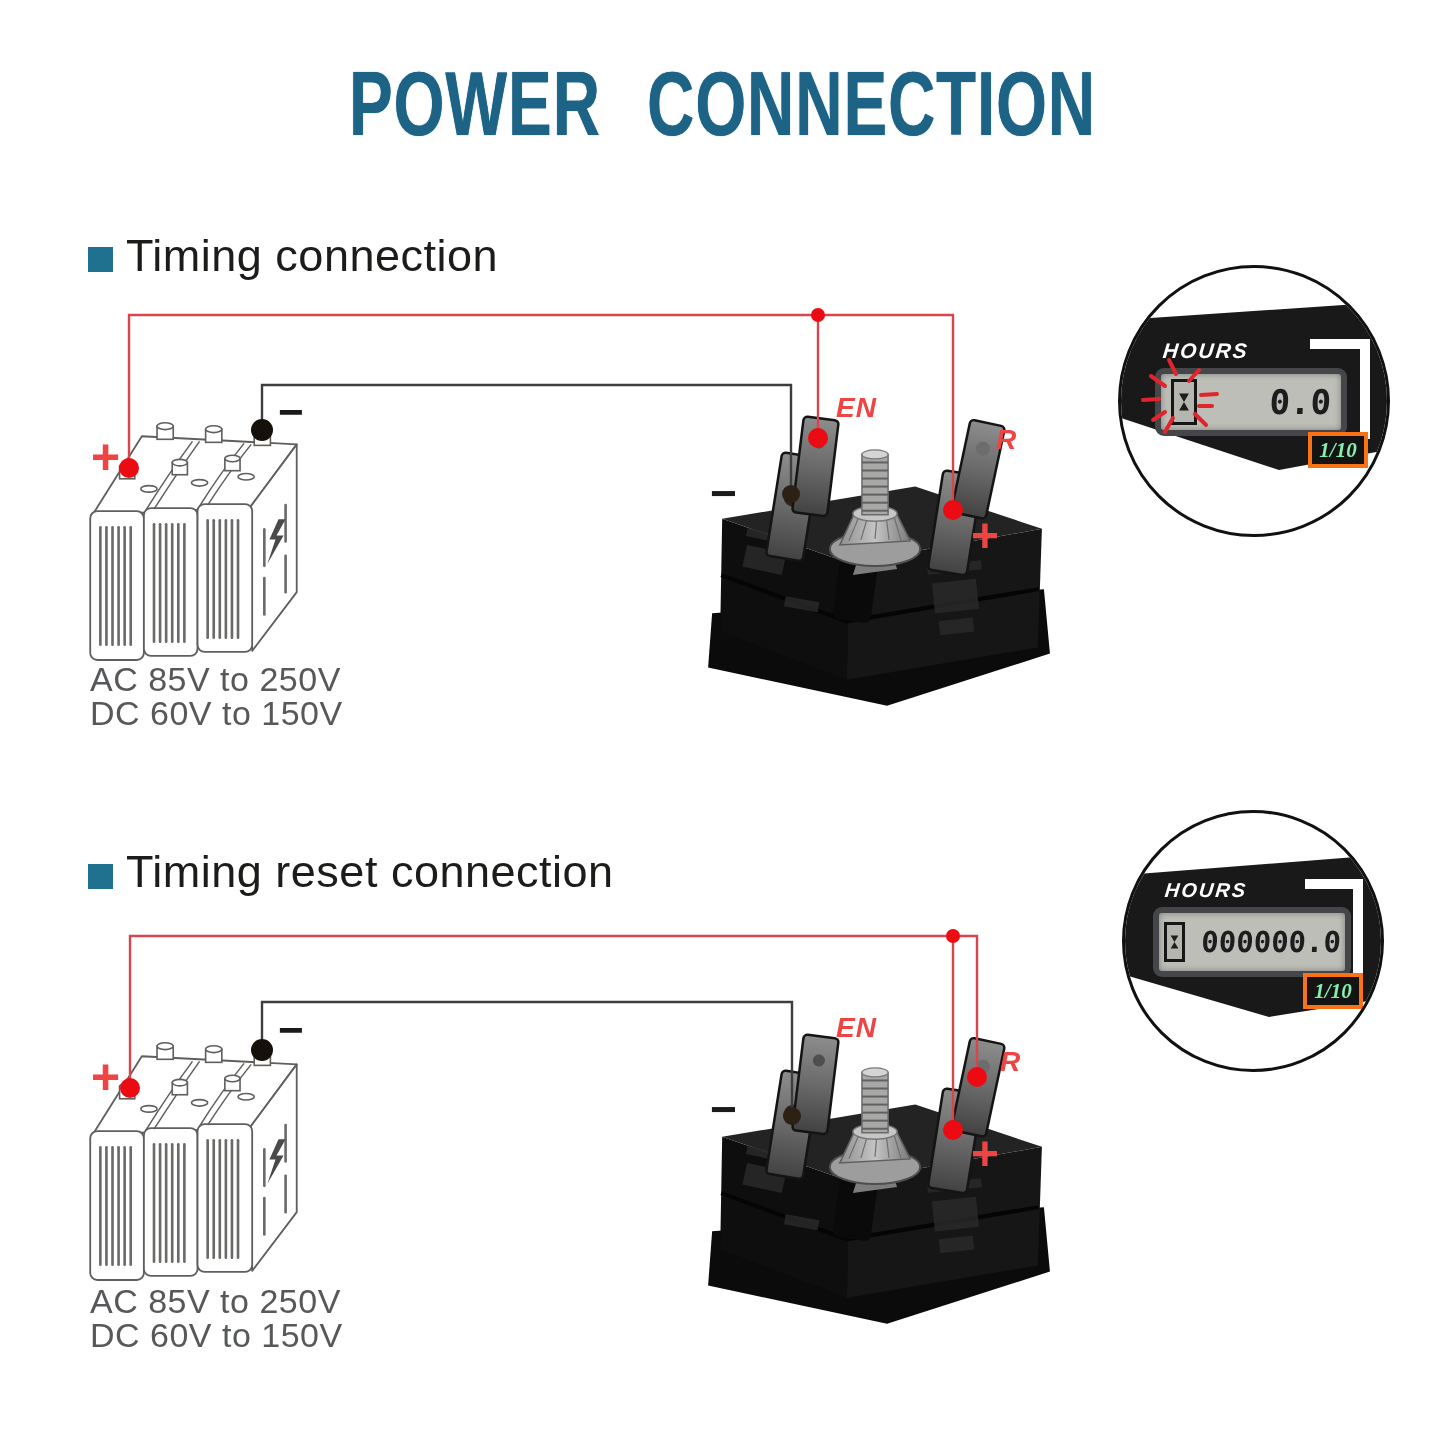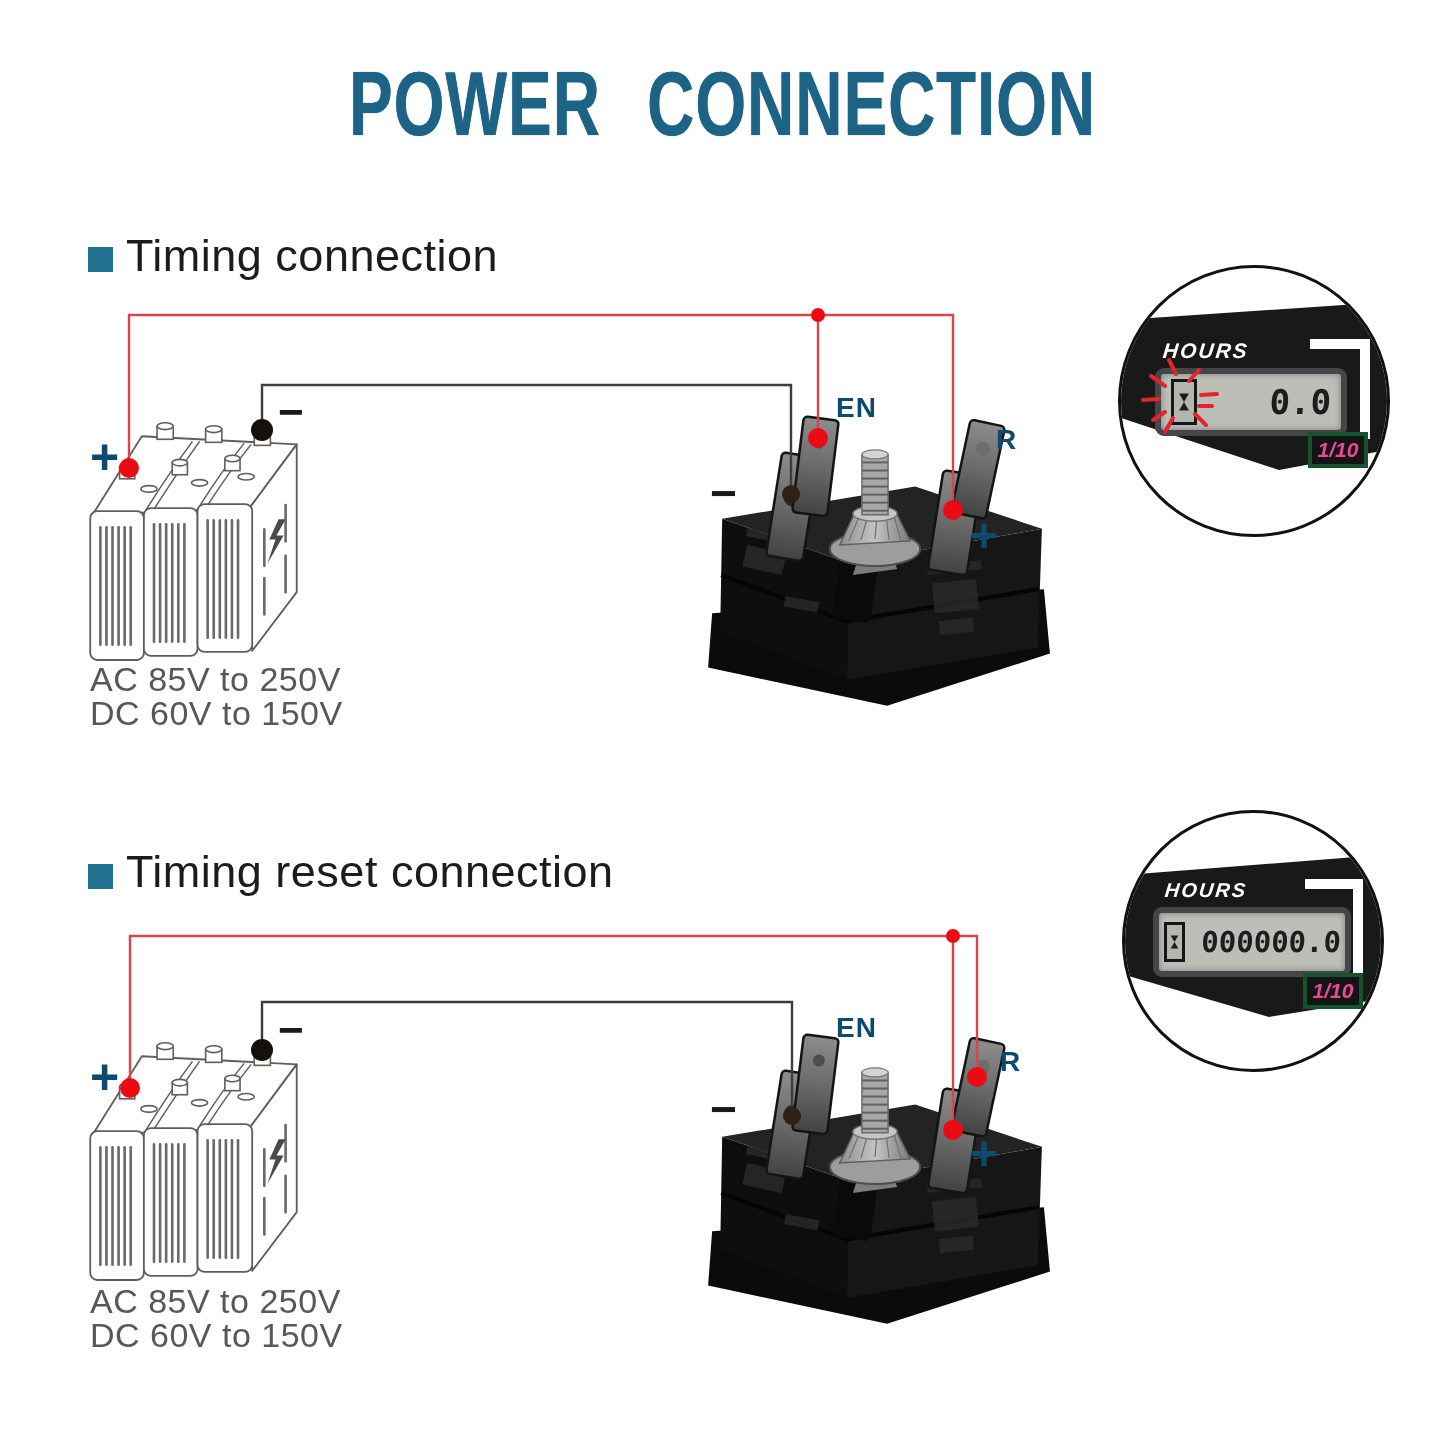--- a/index.html
+++ b/index.html
@@ -18,21 +18,21 @@
   }
   
   .bullet{width:25px;height:25px;background:#20708f;}
   .heading{
     font-size:45px;font-weight:400;color:#1c1c1a;letter-spacing:0.5px;white-space:nowrap;
   }
   
   .caption{font-size:34px;color:#57585a;letter-spacing:0.5px;white-space:nowrap;}
   
   .lbl{font-weight:700;white-space:nowrap;line-height:1;}
-  .red{color:#0c4a6e;}
+  .red{color:#ef4444;font-style:italic;}
   .blk{color:#1a1a1a;}
   
   .inset{
     border-radius:50%;border:3px solid #111;background:#fff;overflow:hidden;
   }
   .inset svg.panel{position:absolute;left:0;top:0;}
   .hours{
     position:absolute;color:#fff;font-weight:800;font-style:italic;
     letter-spacing:2px;transform:skewX(-6deg);white-space:nowrap;
   }
@@ -43,23 +43,24 @@
   .hg{
     border:3px solid #161616;background:#b5b6b0;flex:0 0 auto;
     display:flex;align-items:center;justify-content:center;
   }
   .digits{
     flex:1;text-align:right;font-family:"DejaVu Sans Mono",monospace;font-weight:700;
     color:#1d1d1f;transform:skewX(-3deg);letter-spacing:0;line-height:1;
   }
   .btop,.bright{position:absolute;background:#fff;}
   .fraction{
-    position:absolute;border:4px solid #14532d;background:#141414;color:#ec4899;
+    position:absolute;border:4px solid #f97316;background:#141414;color:#86efac;
     font-weight:800;font-style:italic;display:flex;align-items:center;justify-content:center;
     white-space:nowrap;
+    font-family:Liberation Serif, serif;
   }
   .wires{left:0;top:0;z-index:5;pointer-events:none;}
   .art{z-index:2;}
   .lbl{z-index:6;}
   .inset{z-index:3;}
 </style>
 </head>
 <body>
 
 <svg width="0" height="0" style="position:absolute">

